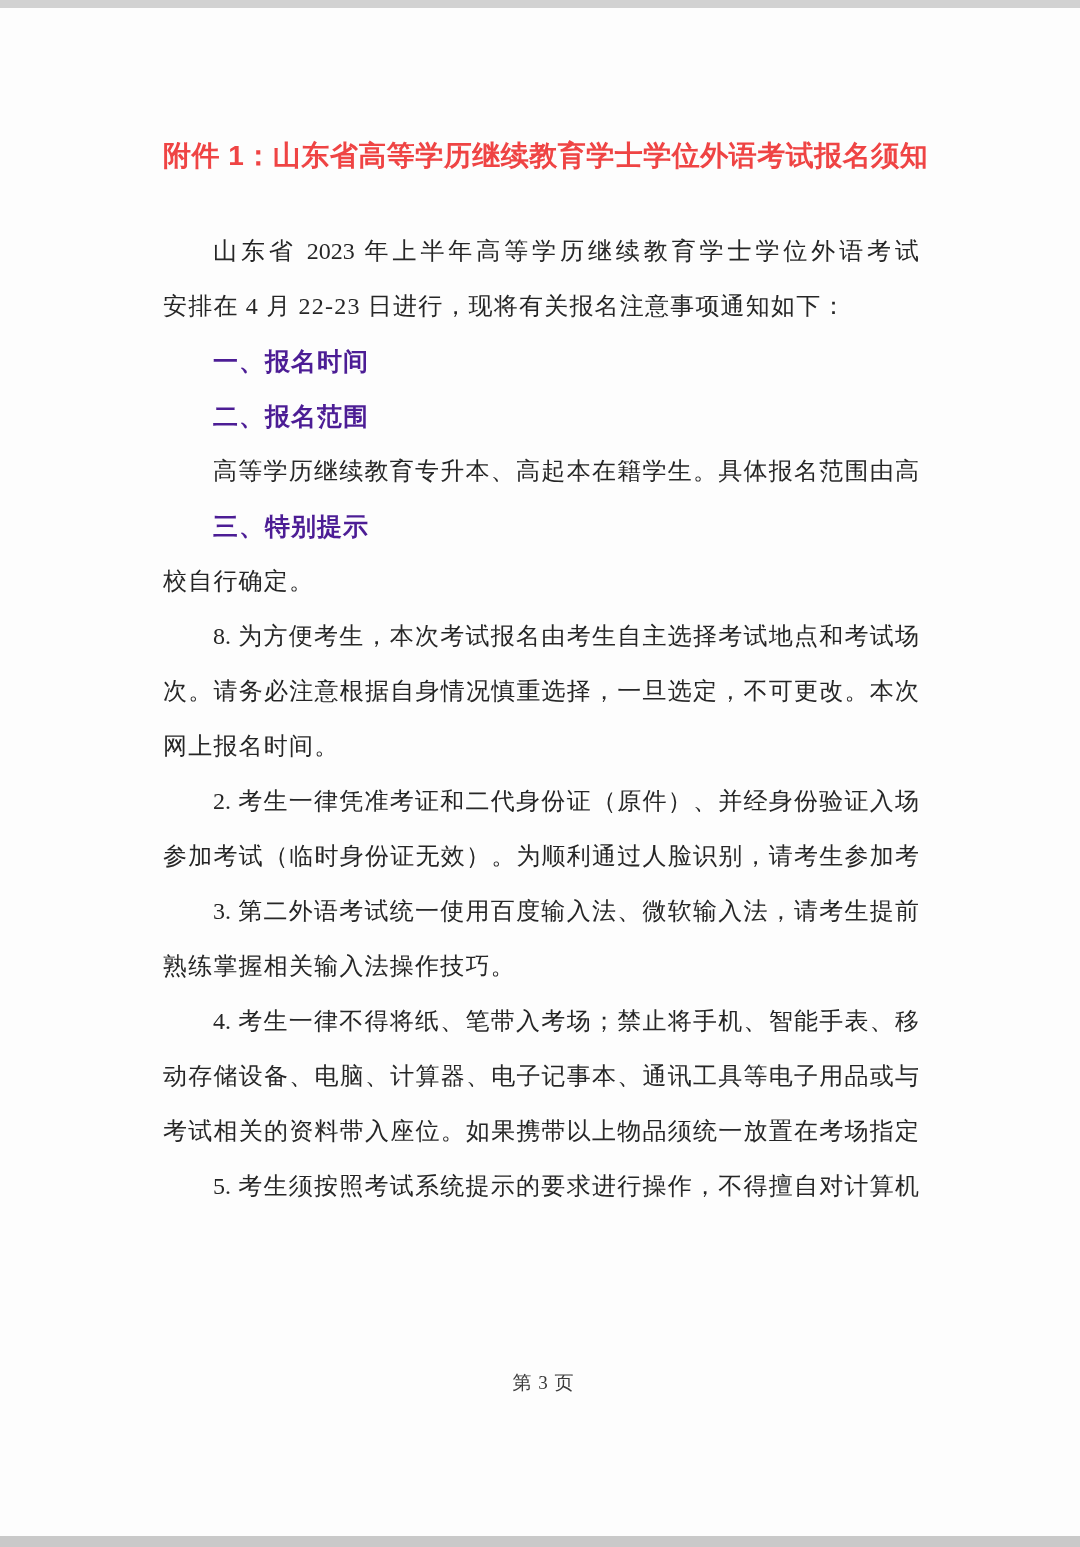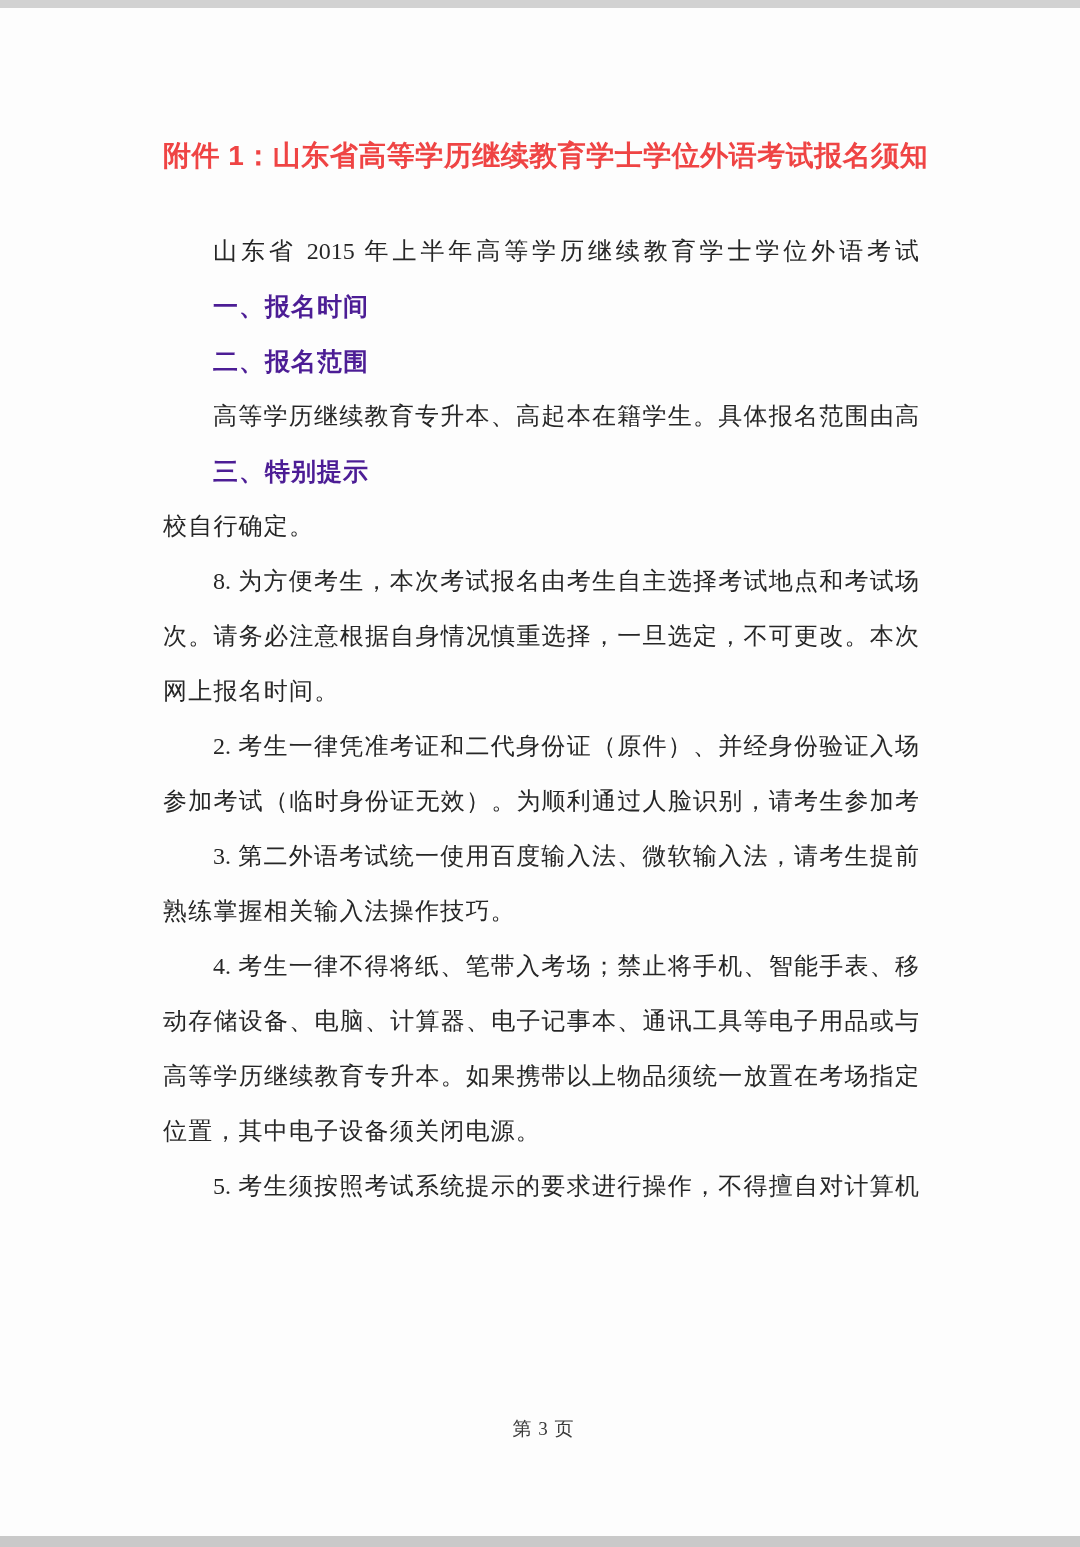--- a/index.html
+++ b/index.html
@@ -62,55 +62,55 @@
   .line.heading {
     font-family: "Liberation Sans", sans-serif;
     font-weight: bold;
     font-size: 25px;
     color: #4c1d95;
     letter-spacing: 1px;
   }
   .page-footer {
     position: absolute;
     left: 0; right: 0;
-    top: 1416px;
+    top: 1370px;
     text-align: center;
     font-size: 19px;
     color: #3a3a3a;
     letter-spacing: 1px;
     padding-left: 7px;
   }
 </style>
 </head>
 <body>
 
 <div class="screen">
 
   <div class="edge-bar-top"></div>
 
   <div class="doc-content">
     <div class="doc-title">附件 1：山东省高等学历继续教育学士学位外语考试报名须知</div>
     <div id="lines-container">
-        <div class="line indent full">山东省 2015 年上半年高等学历继续教育学士学位外语考试</div>
+        <div class="line indent full">山东省 2023 年上半年高等学历继续教育学士学位外语考试</div>
+        <div class="line">安排在 4 月 22-23 日进行，现将有关报名注意事项通知如下：</div>
         <div class="line heading indent">一、报名时间</div>
         <div class="line heading indent">二、报名范围</div>
         <div class="line indent full">高等学历继续教育专升本、高起本在籍学生。具体报名范围由高</div>
         <div class="line heading indent">三、特别提示</div>
         <div class="line">校自行确定。</div>
         <div class="line indent full">8. 为方便考生，本次考试报名由考生自主选择考试地点和考试场</div>
         <div class="line full">次。请务必注意根据自身情况慎重选择，一旦选定，不可更改。本次</div>
         <div class="line">网上报名时间。</div>
         <div class="line indent full">2. 考生一律凭准考证和二代身份证（原件）、并经身份验证入场</div>
         <div class="line full">参加考试（临时身份证无效）。为顺利通过人脸识别，请考生参加考</div>
         <div class="line indent full">3. 第二外语考试统一使用百度输入法、微软输入法，请考生提前</div>
         <div class="line">熟练掌握相关输入法操作技巧。</div>
         <div class="line indent full">4. 考生一律不得将纸、笔带入考场；禁止将手机、智能手表、移</div>
         <div class="line full">动存储设备、电脑、计算器、电子记事本、通讯工具等电子用品或与</div>
-        <div class="line full">高等学历继续教育专升本。如果携带以上物品须统一放置在考场指定</div>
-        <div class="line">位置，其中电子设备须关闭电源。</div>
+        <div class="line full">考试相关的资料带入座位。如果携带以上物品须统一放置在考场指定</div>
         <div class="line indent full">5. 考生须按照考试系统提示的要求进行操作，不得擅自对计算机</div>
       </div>
   </div>
 
   <div class="page-footer">第 3 页</div>
 
   <div class="edge-bar-bottom"></div>
 
 </div>
 

